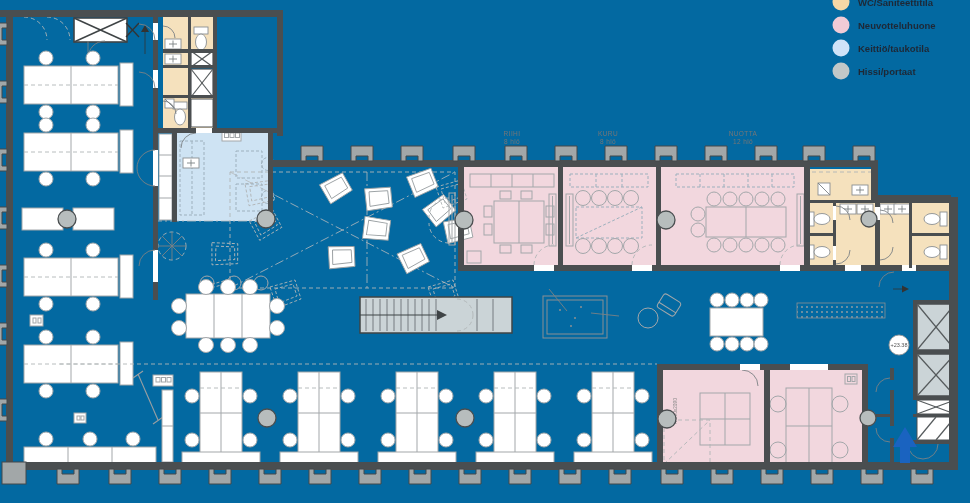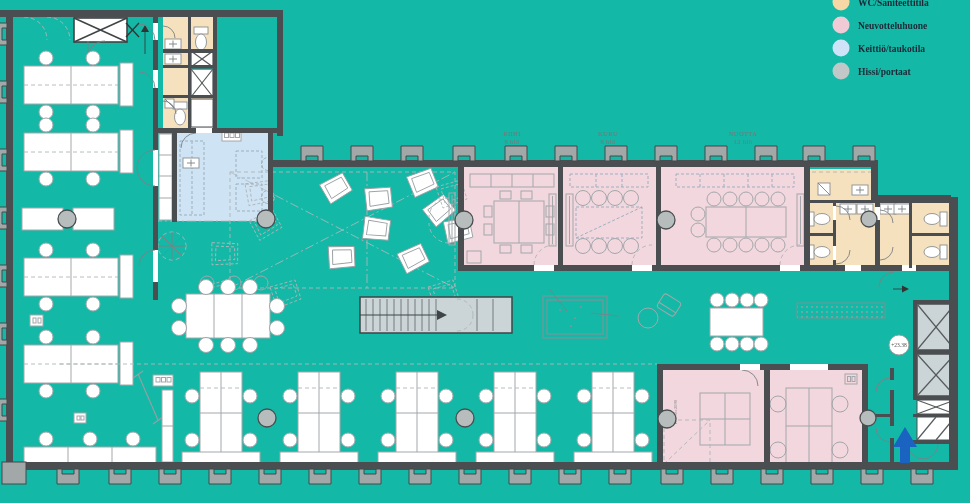--- a/index.html
+++ b/index.html
@@ -1,17 +1,17 @@
 <!DOCTYPE html>
 <html><head>
 <meta charset="utf-8">
 <style>
   html,body{margin:0;padding:0;background:#fff;}
-  .stage{position:relative;width:970px;height:503px;background:#14b8a6;overflow:hidden;
-         font-family:Liberation Serif, serif;}
+  .stage{position:relative;width:970px;height:503px;background:#0369a1;overflow:hidden;
+         font-family:Liberation Sans, sans-serif;}
   svg{display:block;}
   .wall{fill:#4a4e50;stroke:none;}
   .gap{fill:#ffffff;stroke:none;}
   .pil{fill:#a2a7a8;stroke:#45494b;stroke-width:1;}
   .col{fill:#b7bdbd;stroke:#4a4e50;stroke-width:1.3;}
   .f{fill:none;stroke:#a3a7aa;stroke-width:1;}
   .ffill{fill:#ffffff;stroke:#a3a7aa;stroke-width:1;}
   .fd{fill:none;stroke:#9db0bd;stroke-width:1;stroke-dasharray:3 2;}
   .gd{fill:none;stroke:#b0b5b7;stroke-width:0.9;stroke-dasharray:4 3;}
   .dd{fill:none;stroke:#b7babc;stroke-width:0.8;stroke-dasharray:9 3 2 3;}

